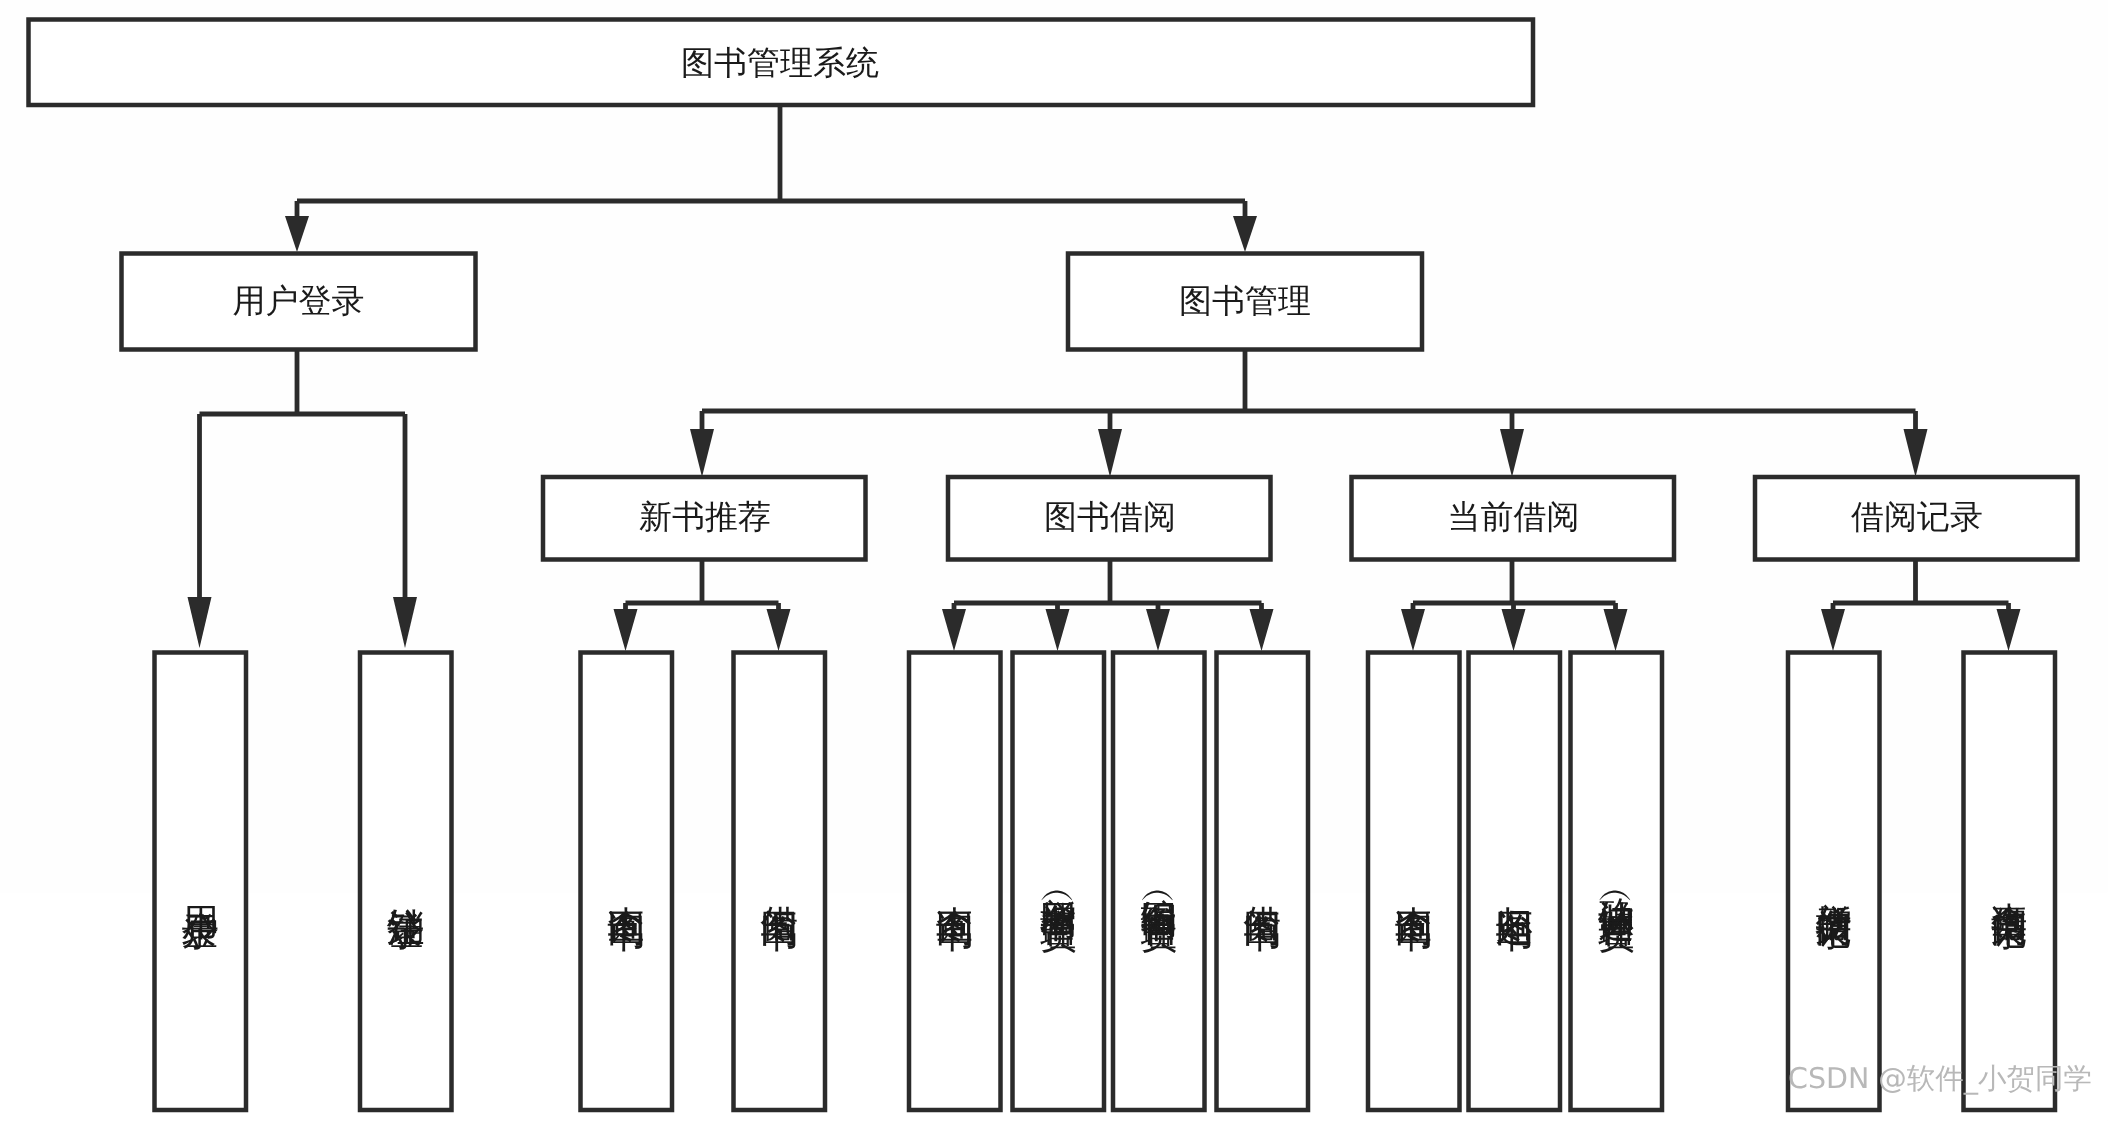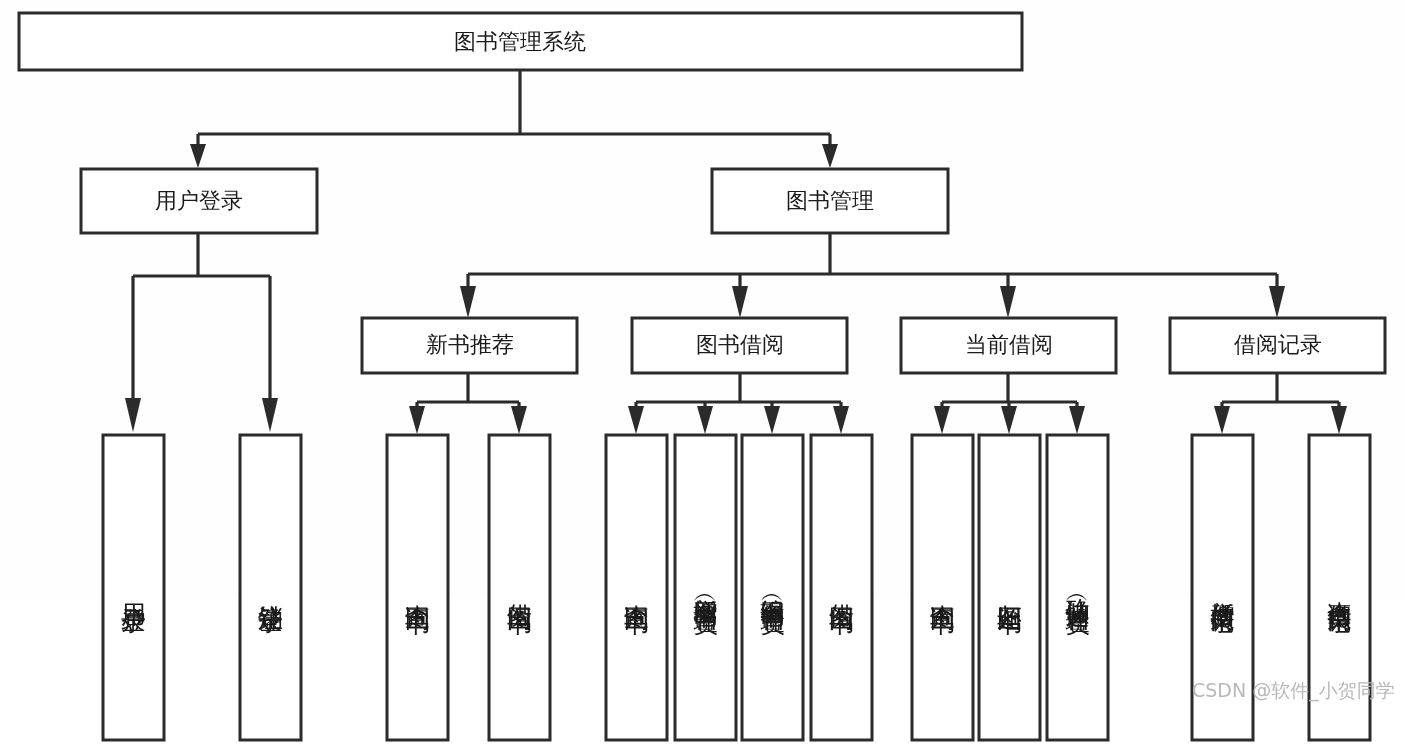--- a/index.html
+++ b/index.html
@@ -210,15 +210,15 @@
   <div class="vlabel" style="left:742px; top:435px; width:61px; height:305px; font-size:24px;">编辑图书（管理员）</div>
   <div class="vlabel" style="left:811px; top:435px; width:61px; height:305px;">借阅图书</div>
 
   <div class="vlabel" style="left:912px; top:435px; width:61px; height:305px;">查询图书</div>
   <div class="vlabel" style="left:979px; top:435px; width:61px; height:305px;">归还图书</div>
   <div class="vlabel" style="left:1047px; top:435px; width:61px; height:305px; font-size:24px;">确认归还（管理员）</div>
 
   <div class="vlabel" style="left:1192px; top:435px; width:61px; height:305px; font-size:24px;">新增借阅记录</div>
   <div class="vlabel" style="left:1309px; top:435px; width:61px; height:305px; font-size:24px;">查询借阅记录</div>
 
-  <div class="watermark" style="left:1192px; top:678px;">CSDN @软件_小贺同学</div>
+  <div class="watermark" style="left:1192px; top:706px;">CSDN @软件_小贺同学</div>
 
 </div>
 
 </body></html>

